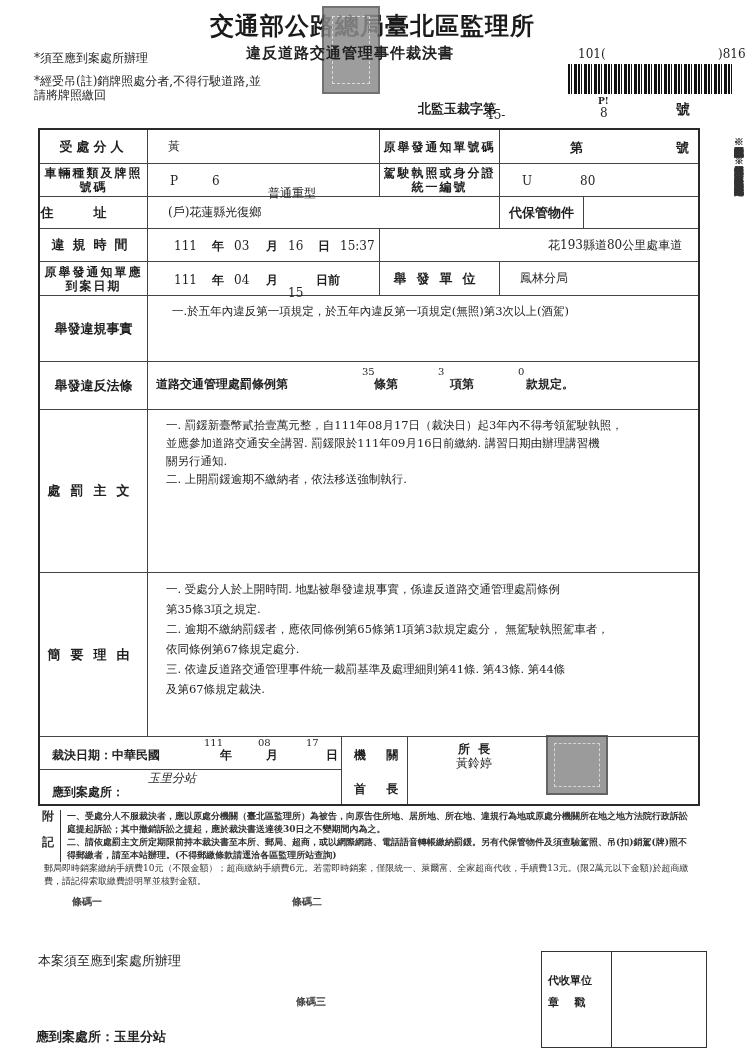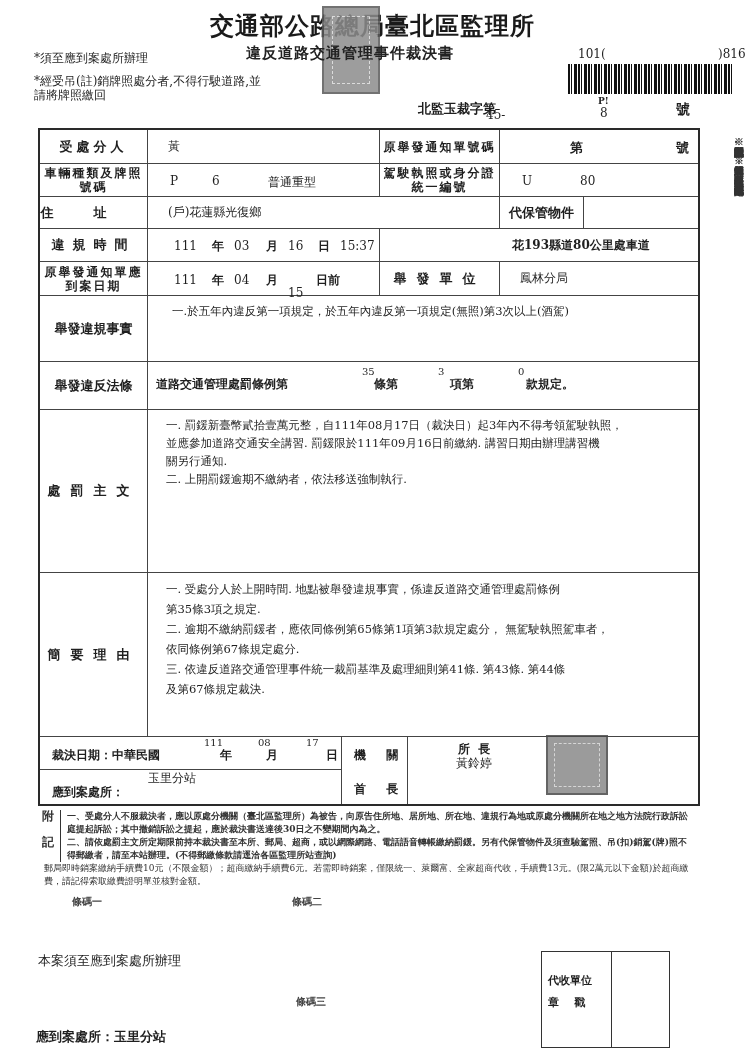--- a/index.html
+++ b/index.html
@@ -39,21 +39,21 @@
 
   .annex { left: 38px; top: 808px; width: 662px; font-size: 9px; line-height: 13px; font-weight: bold; color: #333; }
   .annex-mark { position: absolute; left: 4px; font-size: 12px; }
   .annex-body { position: absolute; left: 22px; top: 2px; width: 634px; border-left: 1px solid #333; padding-left: 6px; }
   .fee { left: 44px; top: 862px; width: 650px; font-size: 9px; line-height: 13px; font-weight: normal; color: #333; }
   .bc1 { left: 72px; top: 895px; font-size: 10px; font-weight: bold; color: #444; }
   .bc2 { left: 292px; top: 895px; font-size: 10px; font-weight: bold; color: #444; }
   .bc3 { left: 296px; top: 995px; font-size: 10px; font-weight: bold; color: #444; }
   .bottom-note { left: 38px; top: 952px; font-size: 13px; }
   .bottom-office { left: 36px; top: 1028px; font-size: 13px; font-weight: bold; }
-  .collect-box { left: 541px; top: 951px; width: 129px; height: 97px; border: 1.5px solid #333; }
+  .collect-box { left: 541px; top: 951px; width: 166px; height: 97px; border: 1.5px solid #333; }
   .collect-box .lab { position: absolute; left: 0; top: 0; width: 70px; height: 100%; border-right: 1.5px solid #333;
     font-size: 11px; font-weight: bold; padding: 18px 6px; line-height: 22px; }
   .stamp-chief { position: absolute; left: 546px; top: 735px; width: 62px; height: 60px; background: #8a8a8a;
     border: 2px solid #4a4a4a; opacity: 0.85; }
   .stamp-chief::after { content: ""; position: absolute; left: 6px; top: 6px; right: 6px; bottom: 6px;
     border: 1px dashed #d0d0d0; }
 </style>
 </head>
 <body>
 
@@ -81,21 +81,21 @@
       <span class="v bold" style="left:70px;top:9px;font-size:13px;">第</span>
       <span class="v bold" style="left:176px;top:9px;font-size:13px;">號</span>
     </div>
   </div>
 
   <div class="row" style="top:34px;height:33px;">
     <div class="cell lbl two" style="left:0;width:108px;">車輛種類及牌照號碼</div>
     <div class="cell" style="left:108px;width:232px;">
       <span class="v" style="left:22px;top:10px;">P</span>
       <span class="v" style="left:64px;top:10px;">6</span>
-      <span class="v" style="left:120px;top:10px;">普通重型</span>
+      <span class="v" style="left:120px;top:21px;">普通重型</span>
     </div>
     <div class="cell lbl two" style="left:340px;width:120px;">駕駛執照或身分證統一編號</div>
     <div class="cell" style="left:460px;width:198px;border-right:none;">
       <span class="v" style="left:22px;top:10px;">U</span>
       <span class="v" style="left:80px;top:10px;">80</span>
     </div>
   </div>
 
   <div class="row" style="top:67px;height:32px;">
     <div class="cell lbl" style="left:0;width:108px;letter-spacing:40px;">住址</div>
@@ -108,21 +108,21 @@
     <div class="cell lbl" style="left:0;width:108px;letter-spacing:8px;">違規時間</div>
     <div class="cell" style="left:108px;width:232px;">
       <span class="v" style="left:26px;top:10px;">111</span>
       <span class="v bold" style="left:64px;top:9px;">年</span>
       <span class="v" style="left:86px;top:10px;">03</span>
       <span class="v bold" style="left:118px;top:9px;">月</span>
       <span class="v" style="left:140px;top:10px;">16</span>
       <span class="v bold" style="left:170px;top:9px;">日</span>
       <span class="v" style="left:192px;top:10px;">15:37</span>
     </div>
-    <div class="cell val" style="left:448px;width:198px;border-right:none;padding-left:24px;font-weight:bold;">花193縣道80公里處車道</div>
+    <div class="cell val" style="left:484px;width:198px;border-right:none;padding-left:24px;">花193縣道80公里處車道</div>
   </div>
 
   <div class="row" style="top:132px;height:34px;">
     <div class="cell lbl two" style="left:0;width:108px;">原舉發通知單應到案日期</div>
     <div class="cell" style="left:108px;width:232px;">
       <span class="v" style="left:26px;top:11px;">111</span>
       <span class="v bold" style="left:64px;top:10px;">年</span>
       <span class="v" style="left:86px;top:11px;">04</span>
       <span class="v bold" style="left:118px;top:10px;">月</span>
       <span class="v" style="left:140px;top:24px;">15</span>
@@ -177,21 +177,21 @@
       <span class="v bold" style="left:12px;top:10px;font-size:12px;">裁決日期：中華民國</span>
       <span class="v" style="left:164px;top:0px;font-size:10px;">111</span>
       <span class="v bold" style="left:180px;top:10px;">年</span>
       <span class="v" style="left:218px;top:0px;font-size:10px;">08</span>
       <span class="v bold" style="left:226px;top:10px;">月</span>
       <span class="v" style="left:266px;top:0px;font-size:10px;">17</span>
       <span class="v bold" style="left:286px;top:10px;">日</span>
     </div>
     <div class="cell" style="left:0;top:33px;width:302px;height:34px;">
       <span class="v bold" style="left:12px;top:14px;font-size:12px;">應到案處所：</span>
-      <span class="v" style="left:108px;top:0px;">玉里分站</span>
+      <span class="v" style="left:108px;top:0px;font-style:italic;">玉里分站</span>
     </div>
     <div class="cell" style="left:302px;width:66px;">
       <span class="v bold" style="left:12px;top:10px;letter-spacing:8px;">機 關</span>
       <span class="v bold" style="left:12px;top:44px;letter-spacing:8px;">首 長</span>
     </div>
     <div class="cell" style="left:368px;width:290px;border-right:none;">
       <span class="v bold" style="left:50px;top:4px;white-space:pre;">所  長</span>
       <span class="v" style="left:48px;top:18px;">黃鈴婷</span>
     </div>
   </div>

